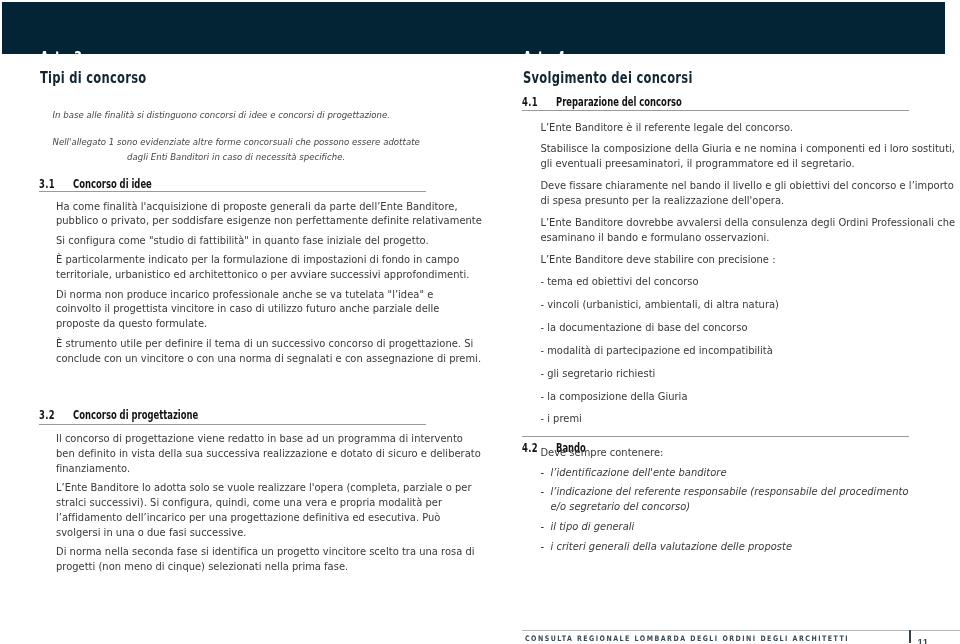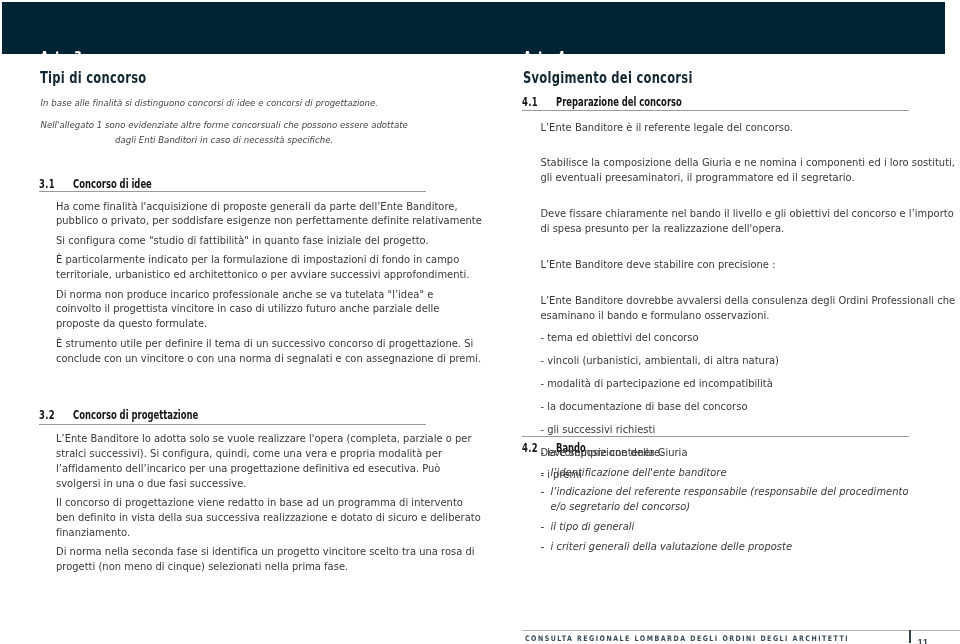--- a/index.html
+++ b/index.html
@@ -28,21 +28,21 @@
   }
   .art-line2{
     font-weight:bold;font-size:16px;line-height:16px;color:#132733;white-space:pre;
     display:block;transform:scaleX(.80);transform-origin:left top;
     letter-spacing:.32px;height:16px;margin-top:4.2px;
   }
 
   
   .intro{position:absolute;left:.5px;}
   .intro p{
-    margin:0;font-style:italic;font-size:9.5px;line-height:14.85px;color:#444444;
+    margin:12px;font-style:italic;font-size:9.5px;line-height:14.85px;color:#444444;
     white-space:nowrap;letter-spacing:.03px;
   }
   .intro p + p{margin-top:6.75px;text-align:center;}
 
   
   .sec-head{position:absolute;left:-1.2px;width:387px;height:13px;}
   .sec-num, .sec-title{
     font-weight:bold;font-size:13px;line-height:13px;color:#131313;white-space:pre;
     display:block;position:absolute;top:0;transform:scaleX(.72);transform-origin:left top;
   }
@@ -51,21 +51,21 @@
   .sec-rule{position:absolute;left:-1.25px;height:1px;background:#9a9a9a;width:387.5px;}
 
   
   .body-block{position:absolute;left:16px;width:366px;}
   .body-block p{
     margin:0;font-size:11px;line-height:14.85px;color:#383838;
     text-align:left;letter-spacing:.03px;white-space:nowrap;
   }
   .body-block p + p{margin-top:4.65px;}
   
-  .tight p + p{margin-top:21px;}
+  .tight p + p{margin-top:7px;}
   .tight p.li{margin-top:8px;}
   .tight p.dash{margin-top:5px;padding-left:10.1px;text-indent:-10.1px;font-style:italic;}
   .marker{display:inline-block;width:10.1px;text-indent:0;}
   .col-right .body-block{left:17.4px;width:366px;}
 
   
   .footer-rule{position:absolute;left:521.6px;top:630px;width:438.4px;height:1.1px;background:#b4b9bc;}
   .footer-text{
     position:absolute;left:524.6px;top:634.5px;
     font-size:7.6px;line-height:8px;letter-spacing:1.63px;color:#384a55;
@@ -110,49 +110,49 @@
         <p><span>Di norma non produce incarico professionale anche se va tutelata "l’idea" e</span><br><span>coinvolto il progettista vincitore in caso di utilizzo futuro anche parziale delle</span><br><span>proposte da questo formulate.</span></p>
         <p><span>È strumento utile per definire il tema di un successivo concorso di progettazione. Si</span><br><span>conclude con un vincitore o con una norma di segnalati e con assegnazione di premi.</span></p>
       </div>
 
     <div class="sec-head" style="top:408.2px">
       <span class="sec-num">3.2</span>
       <span class="sec-title">Concorso di progettazione</span>
     </div>
     <div class="sec-rule" style="top:424px"></div>
     <div class="body-block" style="top:432px">
+        <p><span>Il concorso di progettazione viene redatto in base ad un programma di intervento</span><br><span>ben definito in vista della sua successiva realizzazione e dotato di sicuro e deliberato</span><br><span>finanziamento.</span></p>
         <p><span>L’Ente Banditore lo adotta solo se vuole realizzare l'opera (completa, parziale o per</span><br><span>stralci successivi). Si configura, quindi, come una vera e propria modalità per</span><br><span>l’affidamento dell’incarico per una progettazione definitiva ed esecutiva. Può</span><br><span>svolgersi in una o due fasi successive.</span></p>
-        <p><span>Il concorso di progettazione viene redatto in base ad un programma di intervento</span><br><span>ben definito in vista della sua successiva realizzazione e dotato di sicuro e deliberato</span><br><span>finanziamento.</span></p>
         <p><span>Di norma nella seconda fase si identifica un progetto vincitore scelto tra una rosa di</span><br><span>progetti (non meno di cinque) selezionati nella prima fase.</span></p>
       </div>
   </div>
 
   <div class="col col-right">
 
     <div class="art-head">
       <div class="art-line1">Art.  4</div>
       <div class="art-line2">Svolgimento dei concorsi</div>
     </div>
 
     <div class="sec-head" style="top:95.1px">
       <span class="sec-num">4.1</span>
       <span class="sec-title">Preparazione del concorso</span>
     </div>
     <div class="sec-rule" style="top:109.5px"></div>
     <div class="body-block tight" style="top:120.6px">
         <p><span>L’Ente Banditore è il referente legale del concorso.</span></p>
         <p><span>Stabilisce la composizione della Giuria e ne nomina i componenti ed i loro sostituti,</span><br><span>gli eventuali preesaminatori, il programmatore ed il segretario.</span></p>
         <p><span>Deve fissare chiaramente nel bando il livello e gli obiettivi del concorso e l’importo</span><br><span>di spesa presunto per la realizzazione dell'opera.</span></p>
+        <p><span>L’Ente Banditore dovrebbe avvalersi della consulenza degli Ordini Professionali che</span><br><span>esaminano il bando e formulano osservazioni.</span></p>
         <p><span>L’Ente Banditore deve stabilire con precisione :</span></p>
-        <p><span>L’Ente Banditore dovrebbe avvalersi della consulenza degli Ordini Professionali che</span><br><span>esaminano il bando e formulano osservazioni.</span></p>
         <p class="li"><span>- tema ed obiettivi del concorso</span></p>
         <p class="li"><span>- vincoli (urbanistici, ambientali, di altra natura)</span></p>
+        <p class="li"><span>- la documentazione di base del concorso</span></p>
         <p class="li"><span>- modalità di partecipazione ed incompatibilità</span></p>
-        <p class="li"><span>- la documentazione di base del concorso</span></p>
-        <p class="li"><span>- gli successivi richiesti</span></p>
+        <p class="li"><span>- gli segretario richiesti</span></p>
         <p class="li"><span>- la composizione della Giuria</span></p>
         <p class="li"><span>- i premi</span></p>
       </div>
 
     <div class="sec-head" style="top:441px">
       <span class="sec-num">4.2</span>
       <span class="sec-title">Bando</span>
     </div>
     <div class="sec-rule" style="top:436px"></div>
     <div class="body-block tight" style="top:445.8px">

